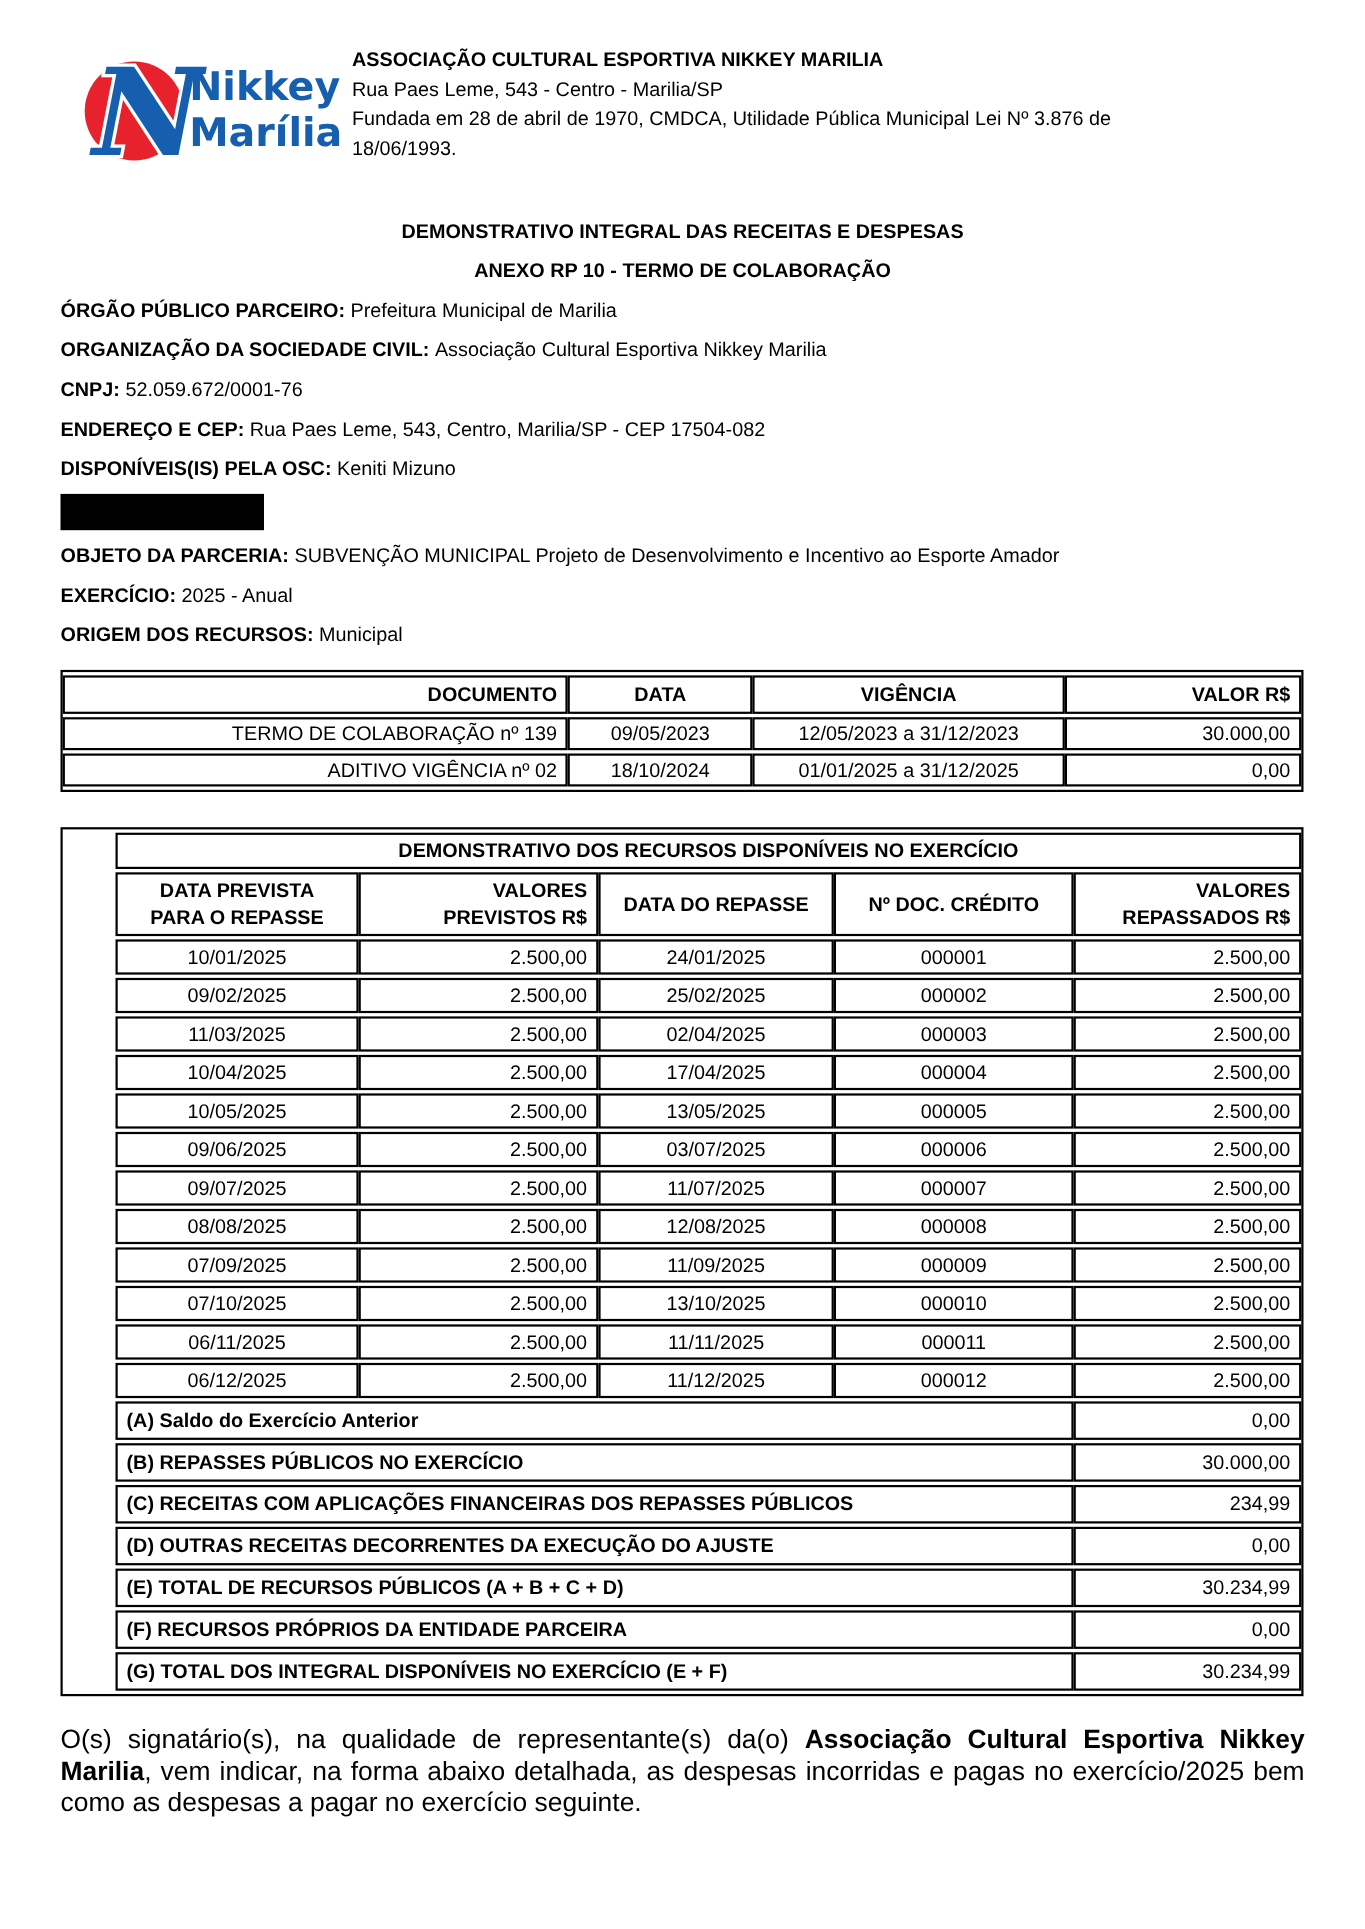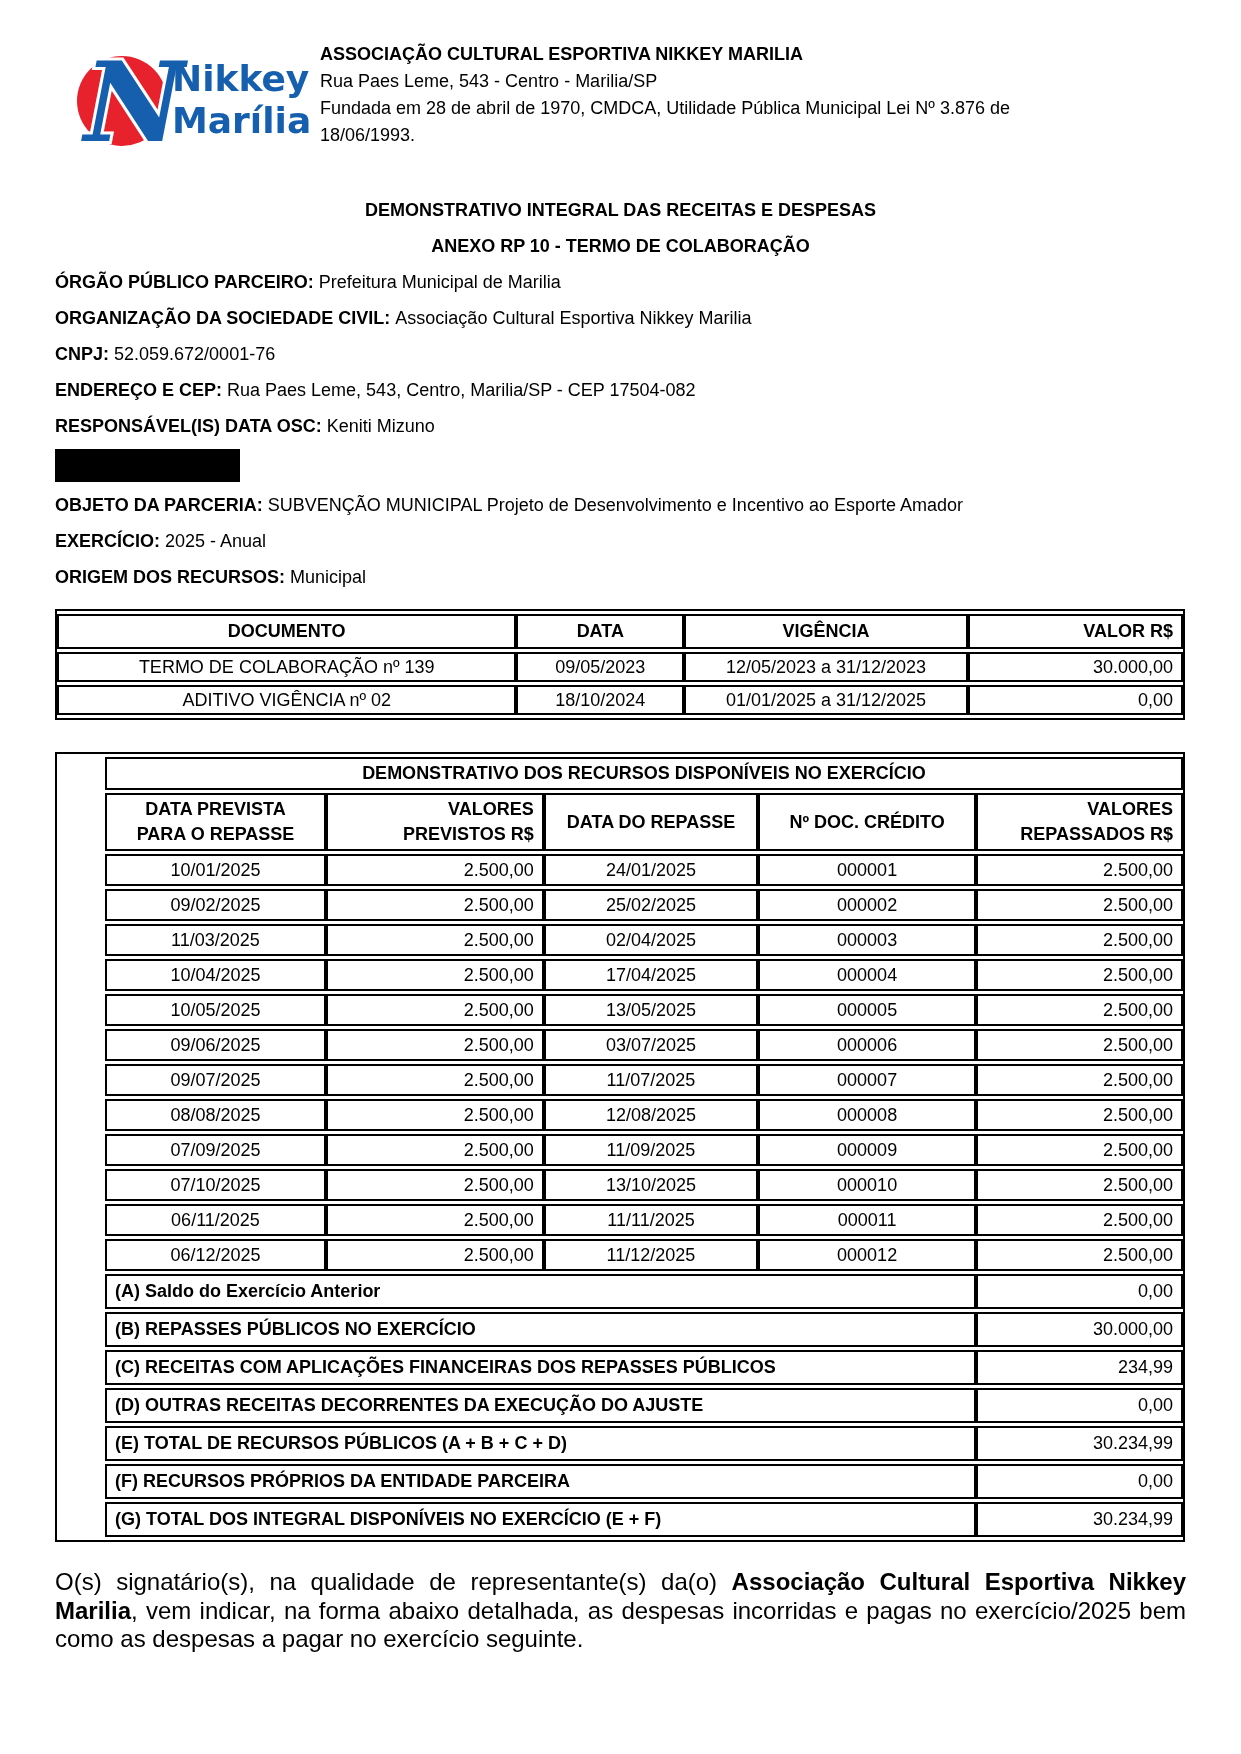--- a/index.html
+++ b/index.html
@@ -26,21 +26,21 @@
   .field b { margin-right:5px; }
   .redaction { width:185px; height:33px; background:var(--redaction,#000); margin:5px 0 5px; }
 
   
   table {
     border-collapse:separate; border-spacing:0 3px;
     border:2px solid #000; table-layout:fixed;
     width:1130px; margin-left:55px; margin-right:55px;
   }
   th, td { border:2px solid #000; padding:0 8px; font-size:18px; overflow:hidden; vertical-align:middle; }
-  .l { text-align:center; } .c { text-align:center; } .r { text-align:right; }
+  .l { text-align:right; } .c { text-align:center; } .r { text-align:right; }
 
   .doc-table { margin-top:14px; }
   .doc-table th { height:31px; }
   .doc-table td { height:26px;margin-top:40px; }
 
   .rec-table { margin-top:32px;padding-left:48px; }
   .rec-table .tbl-title th { height:29px; text-align:center; }
   .rec-table th.colhead { height:54px; white-space:pre-line; line-height:25px; }
   .rec-table td { height:28px; }
   .rec-table td.sum-label { font-weight:bold; text-align:left; height:31px; }
@@ -74,21 +74,21 @@
   <div class="doc-titles">
     <div>DEMONSTRATIVO INTEGRAL DAS RECEITAS E DESPESAS</div>
     <div>ANEXO RP 10 - TERMO DE COLABORAÇÃO</div>
   </div>
 
   <section class="fields">
     <p class="field"><b>ÓRGÃO PÚBLICO PARCEIRO:</b><span>Prefeitura Municipal de Marilia</span></p>
     <p class="field"><b>ORGANIZAÇÃO DA SOCIEDADE CIVIL:</b><span>Associação Cultural Esportiva Nikkey Marilia</span></p>
     <p class="field"><b>CNPJ:</b><span>52.059.672/0001-76</span></p>
     <p class="field"><b>ENDEREÇO E CEP:</b><span>Rua Paes Leme, 543, Centro, Marilia/SP - CEP 17504-082</span></p>
-    <p class="field"><b>RESPONSÁVEL(IS) DATA OSC:</b><span>Keniti Mizuno</span></p>
+    <p class="field"><b>DISPONÍVEIS(IS) PELA OSC:</b><span>Keniti Mizuno</span></p>
     <div class="redaction"></div>
     <p class="field"><b>OBJETO DA PARCERIA:</b><span>SUBVENÇÃO MUNICIPAL Projeto de Desenvolvimento e Incentivo ao Esporte Amador</span></p>
     <p class="field"><b>EXERCÍCIO:</b><span>2025 - Anual</span></p>
     <p class="field"><b>ORIGEM DOS RECURSOS:</b><span>Municipal</span></p>
   </section>
 
   <table class="doc-table">
     <colgroup>
       <col style="width:40.8%">
         <col style="width:14.9%">

